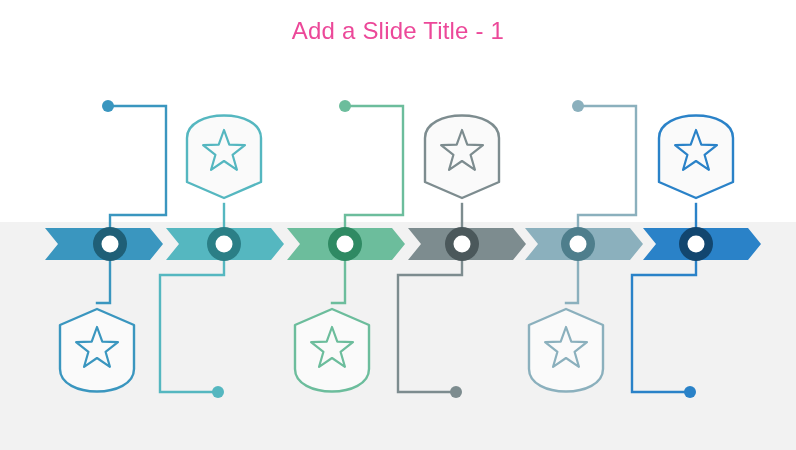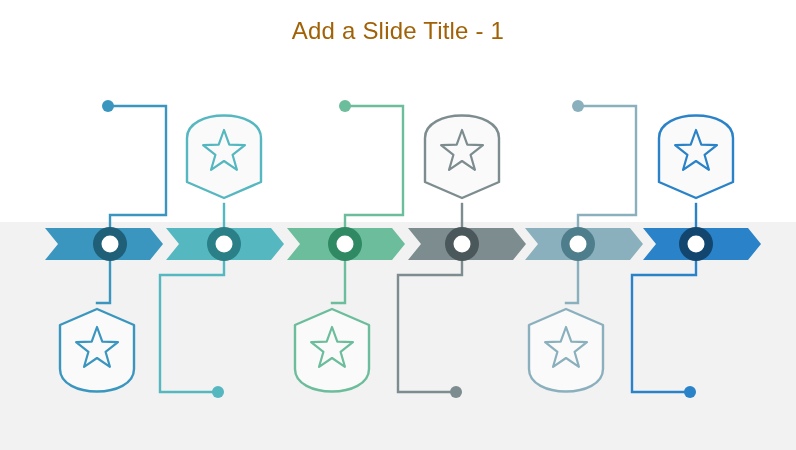--- a/index.html
+++ b/index.html
@@ -21,21 +21,21 @@
     background:#f2f2f2;
   }
   #band2{
     position:absolute;left:0;top:222px;width:796px;height:40px;
     background:#f4f4f4;
   }
   #title{
     position:absolute;left:0;top:17px;width:796px;
     text-align:center;
     font-size:24px;
-    color:#a16207;
+    color:#ec4899;
     font-family:"Liberation Sans", sans-serif;
     letter-spacing:0.2px;
     white-space:nowrap;
   }
   #canvas{
     position:absolute;left:0;top:0;width:796px;height:450px;
   }
 </style>
 </head>
 <body>

